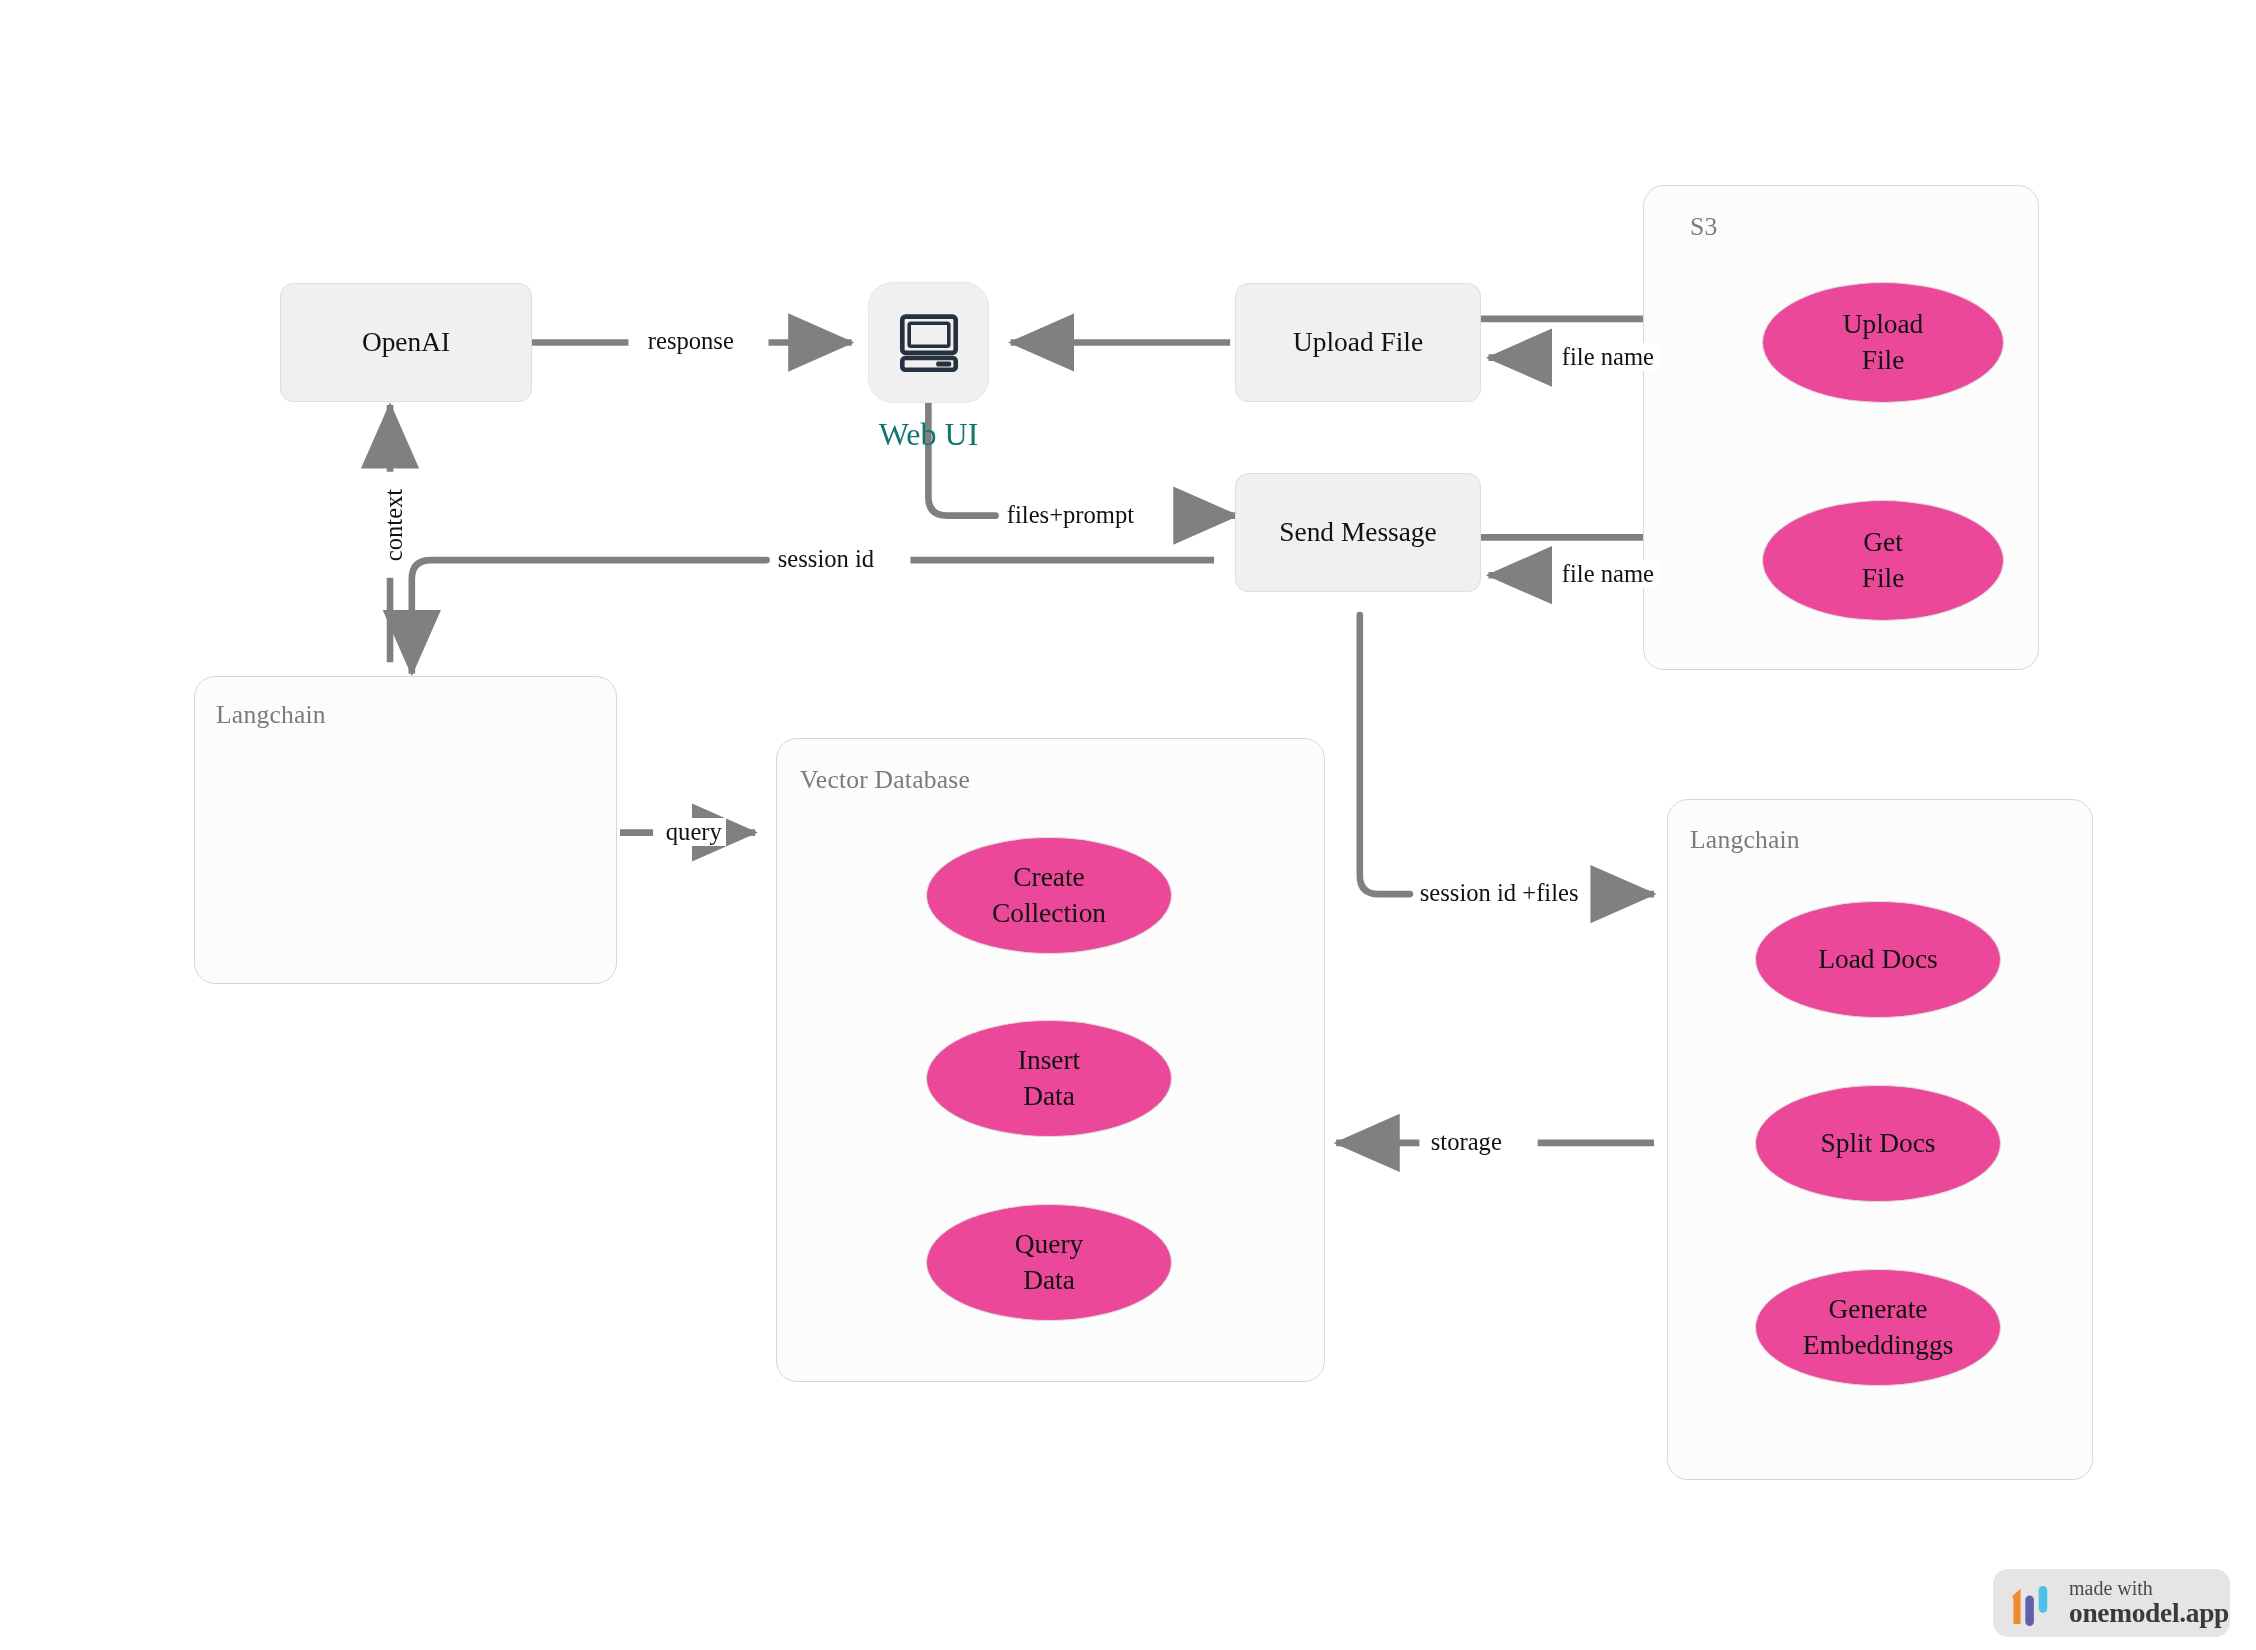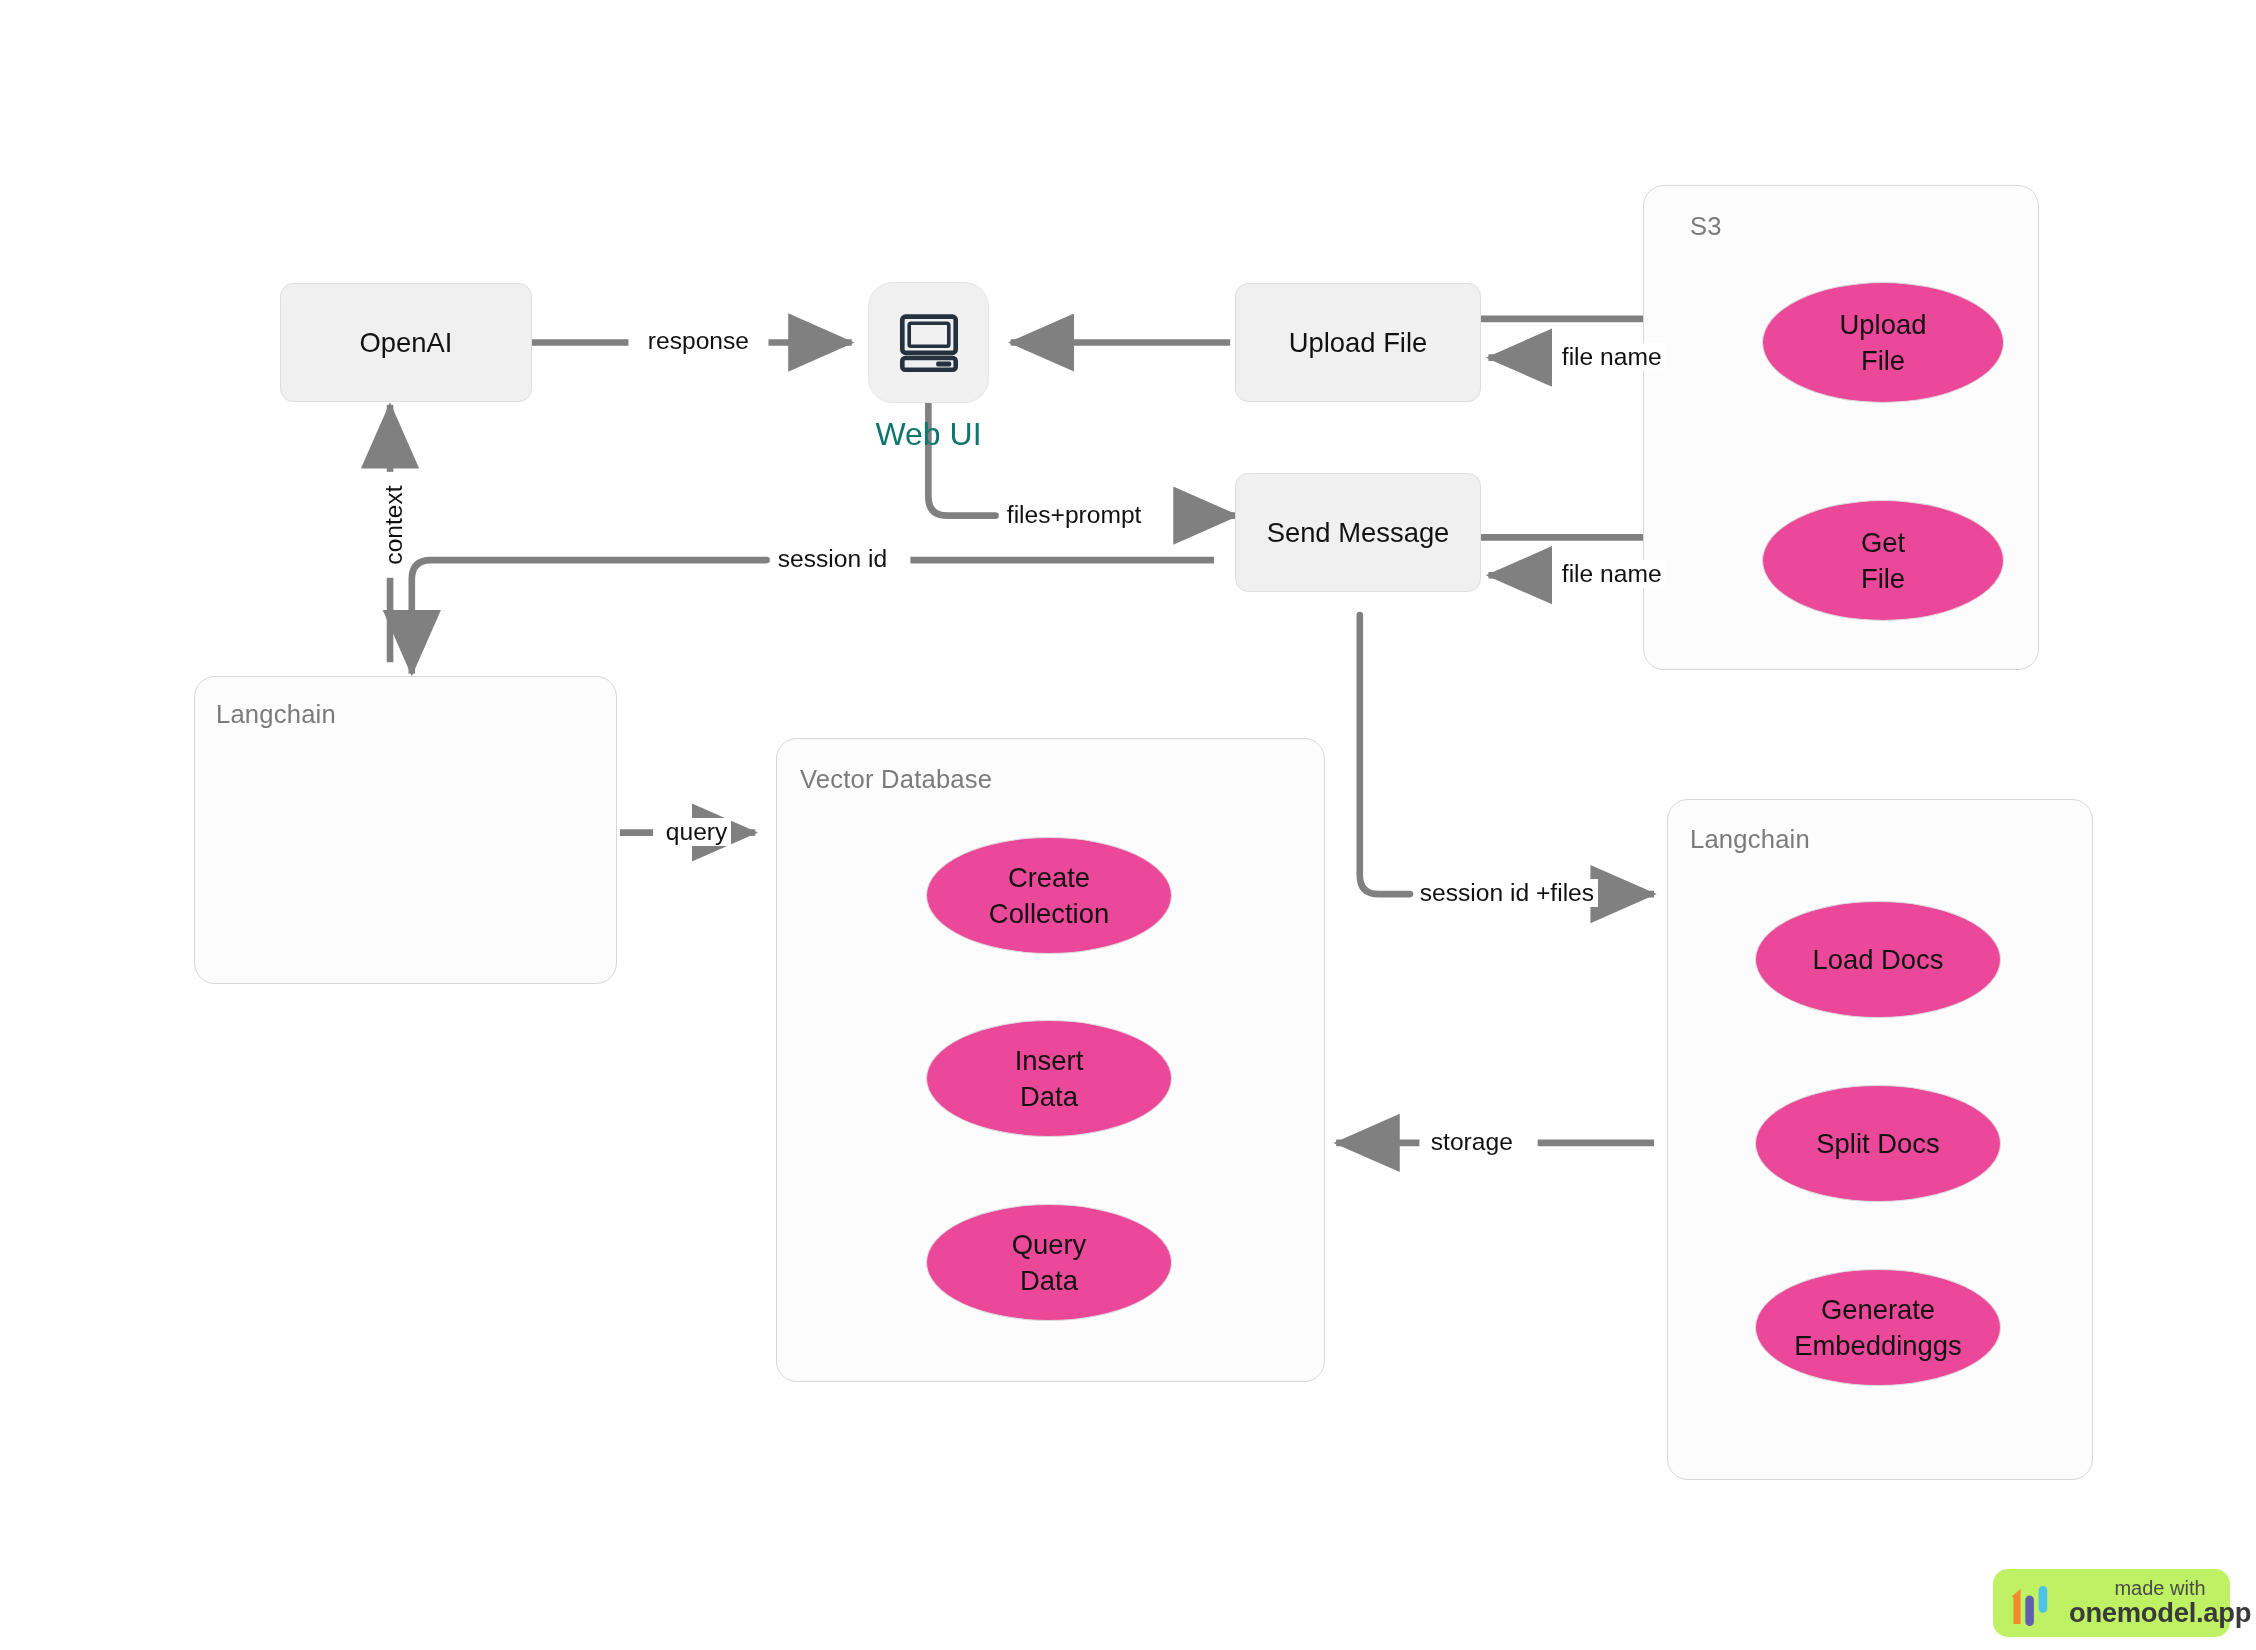--- a/index.html
+++ b/index.html
@@ -1,19 +1,19 @@
 <!DOCTYPE html>
 <html style="font-size:15px"><head>
 <meta charset="utf-8">
 <style>
   html,body{margin:0;padding:0;background:#ffffff;}
   body{width:2256px;height:1650px;overflow:hidden;
        font-family:"Liberation Sans","DejaVu Sans",sans-serif;
        -webkit-font-smoothing:antialiased;}
-  #canvas{position:relative;width:2256px;height:1650px;background:#fff;}
+  #canvas{position:relative;width:2256px;height:1650px;background:#fff;font-family:Liberation Serif, serif;}
 
   
   .group{
     position:absolute;
     background:#fcfcfc;
     border:1.9px solid #d7d7d7;
     border-radius:21px;
     box-sizing:border-box;
   }
   .group-label{
@@ -84,26 +84,25 @@
 
   
   svg.edges{position:absolute;left:0;top:0;width:2256px;height:1650px;overflow:visible;}
   .ln{stroke:#808080;stroke-width:7;fill:none;stroke-linecap:butt;}
   .ln-r{stroke:#808080;stroke-width:7;fill:none;stroke-linecap:round;}
   .ahead{fill:#808080;}
 
   
   .badge{
     position:absolute;
-    background:#bef264;
+    background:#e5e5e5;
     border-radius:15px;
     display:flex;align-items:center;
     padding:0 21px 0 17px;
     box-sizing:border-box;
-    text-align:center;
   }
   .badge-logo{display:flex;align-items:flex-end;gap:6.6px;height:45px;margin-right:15px;}
   .badge-txt{display:flex;flex-direction:column;justify-content:center;line-height:1.05;}
   .badge-made{font-size:20px;color:#4a4a4a;}
   .badge-name{font-size:27.4px;color:#3a3a3a;font-weight:bold;letter-spacing:-0.3px;}
 </style>
 </head>
 <body>
 
 <div id="canvas">

